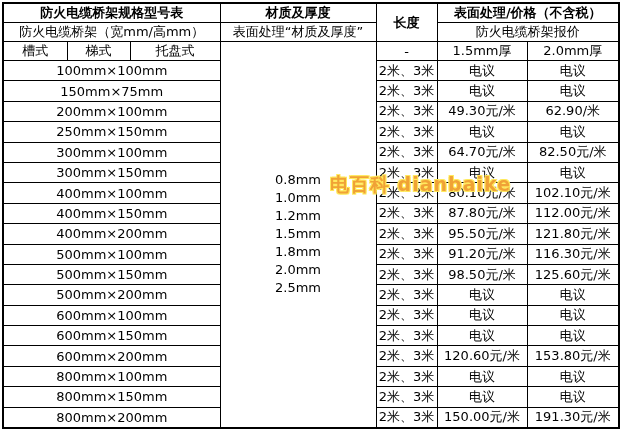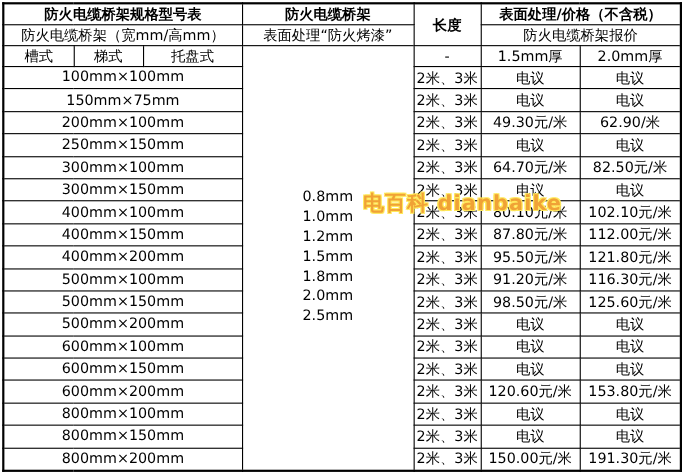--- a/index.html
+++ b/index.html
@@ -74,27 +74,27 @@
       <col style="width:63px">
       <col style="width:90px">
     <col style="width:156px">
       <col style="width:61px">
       <col style="width:90px">
       <col style="width:92px">
   </colgroup>
   <tbody>
     <tr class="hdr-row">
       <td colspan="3" class="bold">防火电缆桥架规格型号表</td>
-      <td class="bold">防火电缆桥架</td>
+      <td class="bold">材质及厚度</td>
       <td rowspan="2" class="bold">长度</td>
       <td colspan="2" class="bold">表面处理/价格（不含税）</td>
     </tr>
     <tr class="hdr-row">
       <td colspan="3">防火电缆桥架（宽mm/高mm）</td>
-      <td>表面处理“防火烤漆”</td>
+      <td>表面处理“材质及厚度”</td>
       <td colspan="2">防火电缆桥架报价</td>
     </tr>
     <tr class="hdr-row">
       <td>槽式</td>
       <td>梯式</td>
       <td>托盘式</td>
       <td rowspan="19" class="material-cell">
         <div class="thickness-list">
           <div class="thickness-line">0.8mm</div>
           <div class="thickness-line">1.0mm</div>

